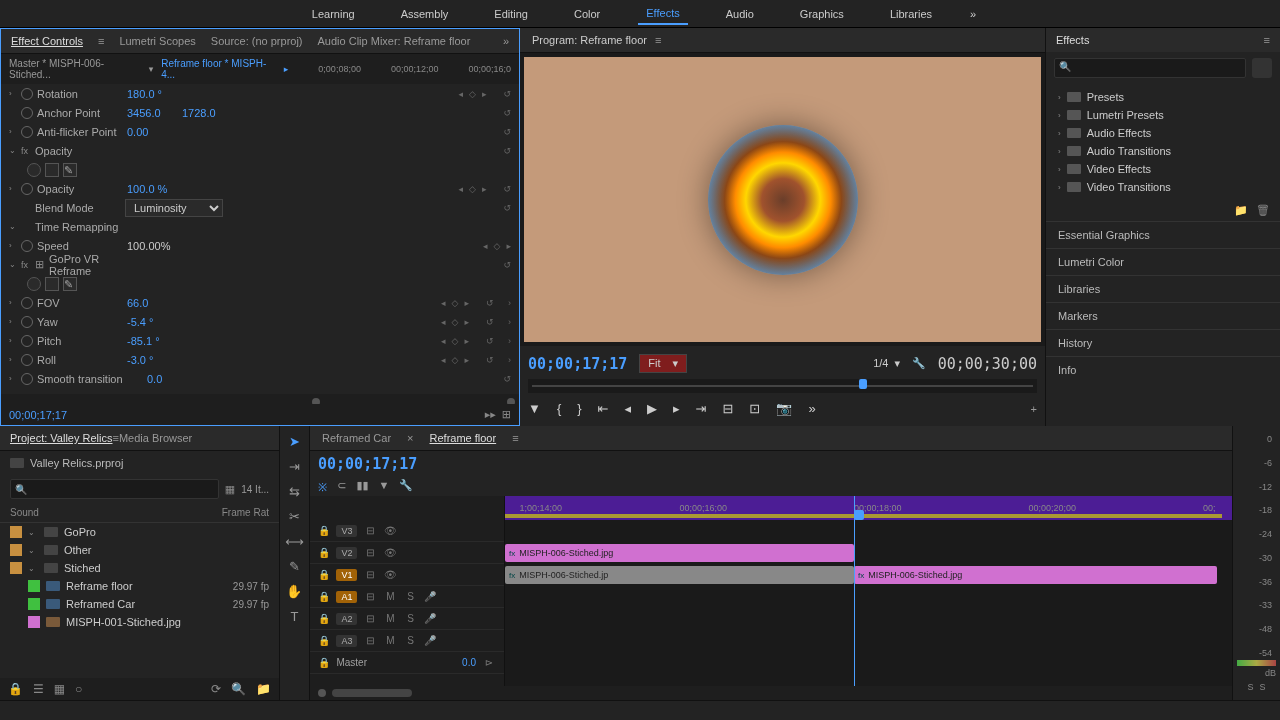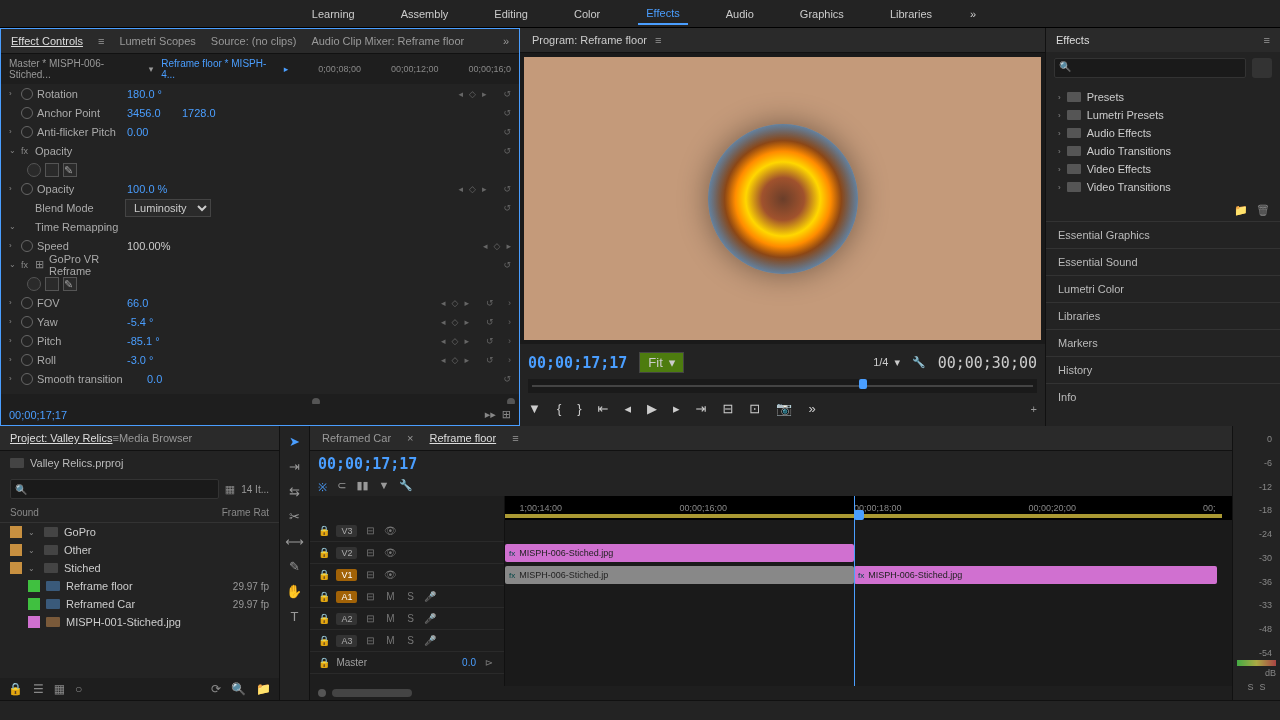--- a/index.html
+++ b/index.html
@@ -25,32 +25,32 @@
 .effect-row .expand{width:12px;color:#888;cursor:pointer;font-size:8px}
 .effect-row .fx{width:14px;color:#888;font-size:9px}
 .effect-row .label{flex:0 0 90px;color:#aaa}
 .effect-row .value{color:#4a9eff;cursor:pointer;flex:0 0 55px}
 .effect-row .value2{color:#4a9eff;cursor:pointer}
 .effect-row .keyf{margin-left:auto;display:flex;gap:6px;align-items:center;color:#666;font-size:9px}
 .effect-row .keyf span{cursor:pointer}
 .effect-row.header{color:#ccc}
 .effect-row .boxes{display:flex;gap:4px;margin-left:18px}
 .effect-row .boxes .box{width:14px;height:14px;border:1px solid #555;background:#2a2a2a;cursor:pointer}
-.effect-row select{background:#2a2a2a;border:1px solid #444;color:#ccc;font-size:11px;padding:1px 4px;width:86px}
+.effect-row select{background:#2a2a2a;border:1px solid #444;color:#ccc;font-size:11px;padding:1px 4px;width:98px}
 .tc-footer{padding:4px 8px;font-size:11px;color:#4a9eff;background:#1e1e1e;display:flex;align-items:center}
 .tc-footer .icons{margin-left:auto;display:flex;gap:6px;color:#888}
 .middle-panel{flex:1;background:#1a1a1a;display:flex;flex-direction:column}
 .program-header{padding:6px 12px;background:#2a2a2a;border-bottom:1px solid #111;color:#ccc;display:flex;align-items:center;gap:8px}
 .program-header .ham{color:#999;cursor:pointer}
 .program-monitor{flex:1;background:#c49a7a;position:relative;margin:4px;overflow:hidden;display:flex;align-items:center;justify-content:center}
 .tiny-planet{width:150px;height:150px;border-radius:50%;background:radial-gradient(circle,#6a3e2a 0%,#a0522d 20%,#ffd700 35%,#ff8c00 45%,#8b4513 55%,#4a6a8a 70%,#2a2a3a 100%);box-shadow:0 0 30px rgba(0,0,0,.4),inset 0 0 20px rgba(255,255,255,.3)}
 .program-controls{background:#232323;padding:4px 8px}
 .pc-row1{display:flex;align-items:center;gap:12px;padding:4px 0}
 .pc-tc{color:#4a9eff;font-family:monospace;font-size:15px;font-weight:bold}
-.pc-fit{background:#4d7c0f;border:1px solid #444;color:#ccc;padding:2px 8px;font-size:13px;cursor:pointer;display:flex;gap:6px}
+.pc-fit{background:#7f1d1d;border:1px solid #444;color:#ccc;padding:2px 8px;font-size:11px;cursor:pointer;display:flex;gap:12px}
 .pc-res{color:#ccc;cursor:pointer;display:flex;gap:6px}
 .pc-wrench{color:#999;cursor:pointer}
 .pc-dur{color:#ccc;font-family:monospace;font-size:15px;margin-left:auto}
 .pc-scrub{height:14px;position:relative;background:#1a1a1a;margin:2px 0}
 .pc-scrub .playhead{position:absolute;left:65%;top:0;width:8px;height:10px;background:#4a9eff;border-radius:2px}
 .pc-scrub .track{position:absolute;left:4px;right:4px;top:6px;height:2px;background:#444}
 .pc-buttons{display:flex;justify-content:center;gap:16px;padding:6px 0;align-items:center}
 .pc-btn{color:#ccc;cursor:pointer;font-size:13px}
 .pc-plus{margin-left:auto;color:#999;cursor:pointer}
 .right-panel{width:235px;background:#232323;border-left:1px solid #111;display:flex;flex-direction:column}
@@ -91,21 +91,21 @@
 .timeline-panel{flex:1;background:#232323;display:flex;flex-direction:column}
 .tl-tabs{display:flex;gap:16px;padding:6px 12px;background:#2a2a2a;border-bottom:1px solid #111}
 .tl-tab{color:#999;cursor:pointer}
 .tl-tab.active{color:#ddd;text-decoration:underline}
 .tl-header{display:flex;align-items:center;padding:4px 8px;gap:8px}
 .tl-tc{color:#4a9eff;font-family:monospace;font-size:15px;font-weight:bold}
 .tl-tools{display:flex;gap:10px;padding:2px 8px}
 .tl-tools .t{color:#999;cursor:pointer;font-size:11px}
 .tl-body{flex:1;display:flex;position:relative}
 .tl-left{width:195px;background:#1e1e1e;border-right:1px solid #111}
-.tl-ruler{height:24px;background:#000000;display:flex;align-items:center;position:relative;font-size:9px;color:#888}
+.tl-ruler{height:24px;background:#4c1d95;display:flex;align-items:center;position:relative;font-size:9px;color:#888}
 .tl-ruler-fill{position:absolute;left:0;right:10px;top:18px;height:4px;background:#aa9933}
 .tl-ruler .tick{position:absolute}
 .tl-ruler .playhead{position:absolute;left:48%;top:14px;width:10px;height:10px;background:#4a9eff;border-radius:2px}
 .tl-track{height:22px;display:flex;align-items:center;gap:6px;padding:0 8px;border-bottom:1px solid #2a2a2a;font-size:10px}
 .tl-track .lock{color:#777;cursor:pointer}
 .tl-track .name{background:#333;padding:1px 5px;border-radius:2px;color:#aaa;cursor:pointer;font-size:9px}
 .tl-track .name.active{background:#a16207;color:#fff}
 .tl-track .tog{color:#777;cursor:pointer;width:14px;text-align:center}
 .tl-right{flex:1;position:relative;background:#1a1a1a}
 .tl-playline{position:absolute;left:48%;top:0;bottom:0;width:1px;background:#4a9eff}
@@ -137,21 +137,21 @@
   <span class="topbar-more">»</span>
 </div>
 
 <div class="main">
 
   <div class="left-panel">
     <div class="panel-tabs">
       <span class="panel-tab active">Effect Controls</span>
       <span style="color:#999">≡</span>
       <span class="panel-tab">Lumetri Scopes</span>
-      <span class="panel-tab">Source: (no clips)</span>
+      <span class="panel-tab">Source: (no prproj)</span>
       <span class="panel-tab">Audio Clip Mixer: Reframe floor</span>
       <span class="panel-more">»</span>
     </div>
     <div class="clip-header">
       <span class="clip-name">Master * MISPH-006-Stiched...</span>
       <span class="chevron">▾</span>
       <span class="clip-name active">Reframe floor * MISPH-4...</span>
       <span class="timeline-ticks">
         <span style="color:#4a9eff">▸</span>
         <span>0;00;08;00</span>
@@ -173,21 +173,21 @@
         <span class="label">Anchor Point</span>
         <span class="value">3456.0</span>
         <span class="value2">1728.0</span>
         <span class="keyf">
             <span>↺</span>
           </span>
       </div>
       <div class="effect-row">
         <span class="expand">›</span>
         <span class="stopwatch"></span>
-        <span class="label">Anti-flicker Pitch</span>
+        <span class="label">Anti-flicker Point</span>
         <span class="value">0.00</span>
         <span class="keyf">
             <span>↺</span>
           </span>
       </div>
       <div class="effect-row header">
         <span class="expand">⌄</span>
         <span class="fx">fx</span>
         <span class="label">Opacity</span>
         <span class="keyf">
@@ -386,21 +386,20 @@
           <span class="folder"></span>
           <span>Video Transitions</span>
         </div>
     </div>
     <div style="padding:4px 10px;display:flex;justify-content:flex-end;gap:8px">
       <span style="color:#888;cursor:pointer">📁</span>
       <span style="color:#888;cursor:pointer">🗑</span>
     </div>
     <div class="right-sections">
       <div class="right-section">Essential Graphics</div>
-      <div class="right-section">Essential Sound</div>
       <div class="right-section">Lumetri Color</div>
       <div class="right-section">Libraries</div>
       <div class="right-section">Markers</div>
       <div class="right-section">History</div>
       <div class="right-section">Info</div>
     </div>
   </div>
 </div>
 
 <div class="bottom">

